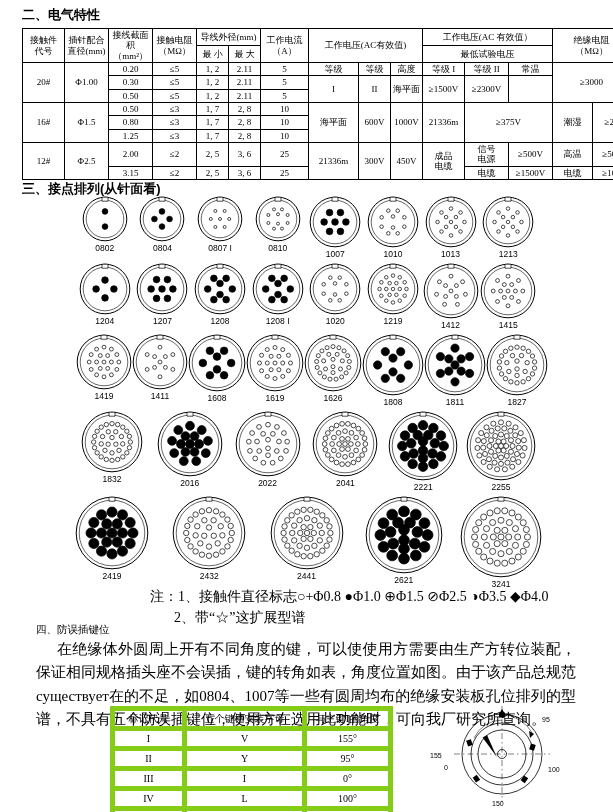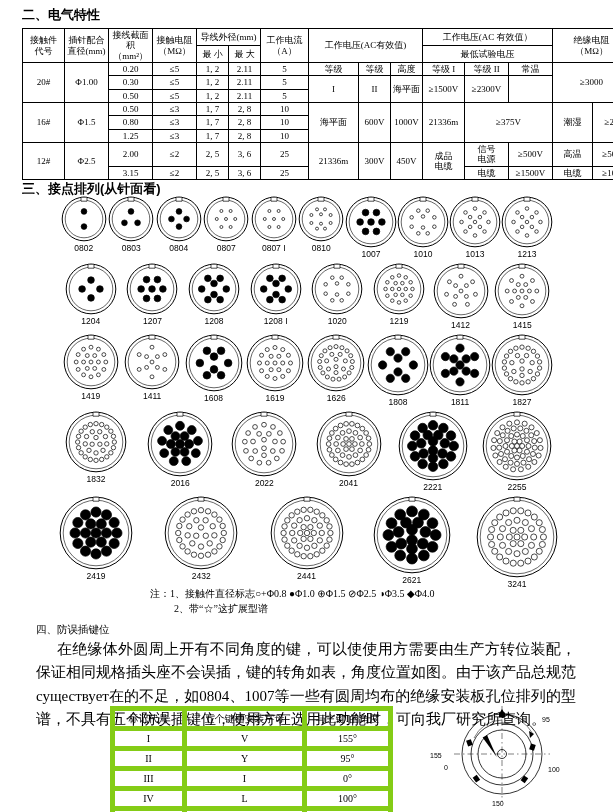--- a/index.html
+++ b/index.html
@@ -31,27 +31,27 @@
     border:1px solid #000;
     text-align:center;
     vertical-align:middle;
     padding:1px 1px;
     line-height:1.15;
     font-weight:normal;
   }
 
   
   .grid{position:absolute;left:0;top:196px;width:613px;}
-  .row{display:flex;justify-content:space-between;padding:0 60px;margin-bottom:4px;}
+  .row{display:flex;justify-content:space-between;padding:0 76px;margin-bottom:4px;}
   .cell{width:72px;display:flex;flex-direction:column;align-items:center;}
   .cap{font-size:8.5px;font-family:"Liberation Sans",sans-serif;margin-top:1px;}
   .conn{display:block;}
 
   
-  .notes{position:absolute;left:150px;top:586px;font-size:10px;line-height:1.5;}
+  .notes{position:absolute;left:150px;top:586px;font-size:14px;line-height:1.5;}
   .notes div{white-space:nowrap;}
 
   
   .sec4title{position:absolute;left:36px;top:623px;font-size:10.5px;font-family:"Liberation Sans",sans-serif;}
   .sec4body{position:absolute;left:36px;top:638px;width:540px;font-size:15px;line-height:1.55;text-indent:21px;text-align:justify;}
 
   
   table.keytab{
     position:absolute;left:110px;top:706px;
     border-collapse:collapse;font-size:10px;width:278px;table-layout:fixed;
@@ -219,51 +219,25 @@
             <circle cx="23.00" cy="30.56" r="2.85" fill="#000" stroke="#000" stroke-width="0.7"></circle>
           </svg>
           <div class="cap">0802</div>
         </div>
         <div class="cell">
           <svg width="46" height="46" viewBox="0 0 46 46" class="conn">
             <circle cx="23" cy="23" r="21.8" fill="#fff" stroke="#000" stroke-width="1"></circle>
             <circle cx="23" cy="23" r="18.8" fill="none" stroke="#000" stroke-width="0.6"></circle>
             <path d="M20 1.1999999999999993 l0 4 l6 0 l0 -4 z" fill="#fff" stroke="#000" stroke-width="0.7"></path>
             <circle cx="23.00" cy="15.44" r="2.85" fill="#000" stroke="#000" stroke-width="0.7"></circle>
-            <circle cx="29.55" cy="26.78" r="2.85" fill="#000" stroke="#000" stroke-width="0.7"></circle>
-            <circle cx="16.45" cy="26.78" r="2.85" fill="#000" stroke="#000" stroke-width="0.7"></circle>
-          </svg>
-          <div class="cap">0803</div>
-        </div>
-        <div class="cell">
-          <svg width="46" height="46" viewBox="0 0 46 46" class="conn">
-            <circle cx="23" cy="23" r="21.8" fill="#fff" stroke="#000" stroke-width="1"></circle>
-            <circle cx="23" cy="23" r="18.8" fill="none" stroke="#000" stroke-width="0.6"></circle>
-            <path d="M20 1.1999999999999993 l0 4 l6 0 l0 -4 z" fill="#fff" stroke="#000" stroke-width="0.7"></path>
-            <circle cx="23.00" cy="15.44" r="2.85" fill="#000" stroke="#000" stroke-width="0.7"></circle>
             <circle cx="30.56" cy="23.00" r="2.85" fill="#000" stroke="#000" stroke-width="0.7"></circle>
             <circle cx="23.00" cy="30.56" r="2.85" fill="#000" stroke="#000" stroke-width="0.7"></circle>
             <circle cx="15.44" cy="23.00" r="2.85" fill="#000" stroke="#000" stroke-width="0.7"></circle>
           </svg>
           <div class="cap">0804</div>
-        </div>
-        <div class="cell">
-          <svg width="46" height="46" viewBox="0 0 46 46" class="conn">
-            <circle cx="23" cy="23" r="21.8" fill="#fff" stroke="#000" stroke-width="1"></circle>
-            <circle cx="23" cy="23" r="18.8" fill="none" stroke="#000" stroke-width="0.6"></circle>
-            <path d="M20 1.1999999999999993 l0 4 l6 0 l0 -4 z" fill="#fff" stroke="#000" stroke-width="0.7"></path>
-            <circle cx="23.00" cy="23.00" r="1.51" fill="#fff" stroke="#000" stroke-width="0.7"></circle>
-            <circle cx="27.62" cy="15.00" r="1.51" fill="#fff" stroke="#000" stroke-width="0.7"></circle>
-            <circle cx="32.24" cy="23.00" r="1.51" fill="#fff" stroke="#000" stroke-width="0.7"></circle>
-            <circle cx="27.62" cy="31.00" r="1.51" fill="#fff" stroke="#000" stroke-width="0.7"></circle>
-            <circle cx="18.38" cy="31.00" r="1.51" fill="#fff" stroke="#000" stroke-width="0.7"></circle>
-            <circle cx="13.76" cy="23.00" r="1.51" fill="#fff" stroke="#000" stroke-width="0.7"></circle>
-            <circle cx="18.38" cy="15.00" r="1.51" fill="#fff" stroke="#000" stroke-width="0.7"></circle>
-          </svg>
-          <div class="cap">0807</div>
         </div>
         <div class="cell">
           <svg width="46" height="46" viewBox="0 0 46 46" class="conn">
             <circle cx="23" cy="23" r="21.8" fill="#fff" stroke="#000" stroke-width="1"></circle>
             <circle cx="23" cy="23" r="18.8" fill="none" stroke="#000" stroke-width="0.6"></circle>
             <path d="M20 1.1999999999999993 l0 4 l6 0 l0 -4 z" fill="#fff" stroke="#000" stroke-width="0.7"></path>
             <circle cx="23.00" cy="23.00" r="1.51" fill="#fff" stroke="#000" stroke-width="0.7"></circle>
             <circle cx="27.62" cy="15.00" r="1.51" fill="#fff" stroke="#000" stroke-width="0.7"></circle>
             <circle cx="32.24" cy="23.00" r="1.51" fill="#fff" stroke="#000" stroke-width="0.7"></circle>
             <circle cx="27.62" cy="31.00" r="1.51" fill="#fff" stroke="#000" stroke-width="0.7"></circle>

